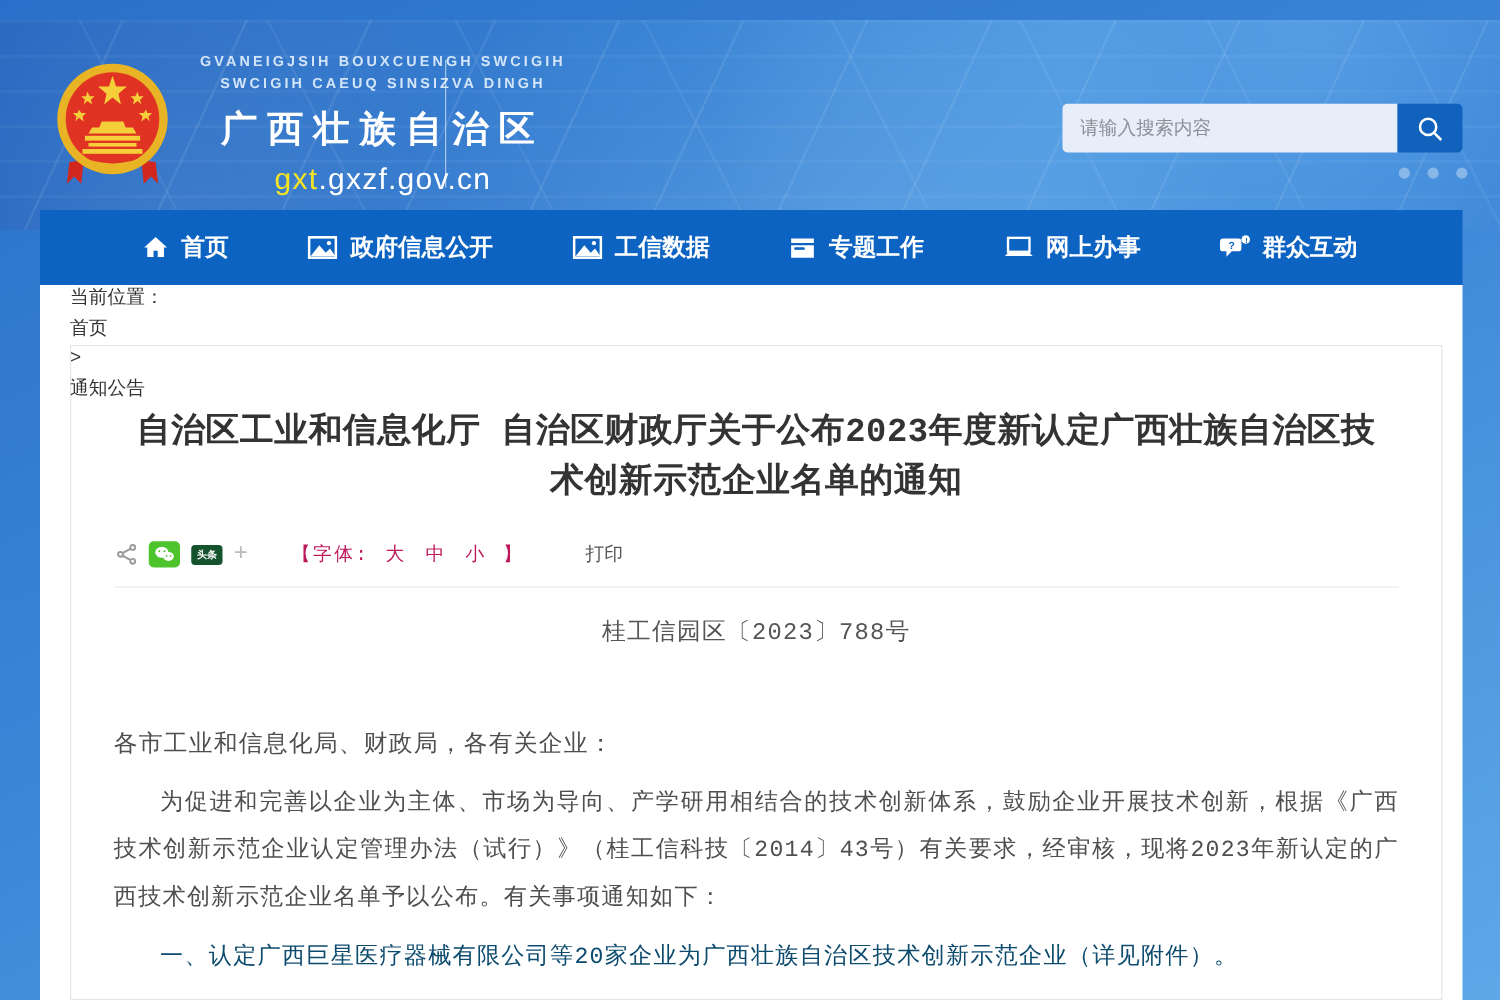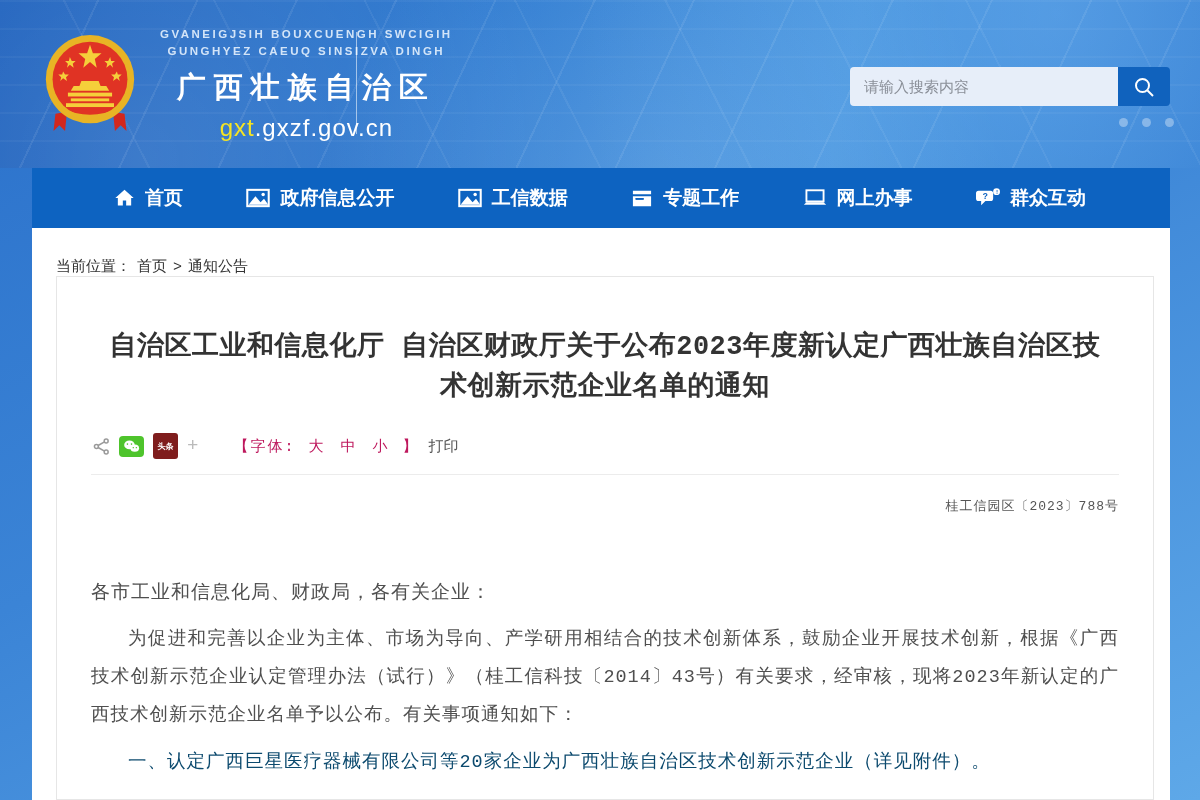--- a/index.html
+++ b/index.html
@@ -4,21 +4,21 @@
 <style>
   * { margin:0; padding:0; box-sizing:border-box; }
   html,body { width:1200px; height:800px; overflow:hidden; }
   body {
     font-family:"Liberation Sans","DejaVu Sans",sans-serif;
     background:linear-gradient(155deg,#2a70ca 0%,#3b84d6 45%,#5ea8e8 100%);
     position:relative;
   }
   
   .banner{
-    position:absolute; left:0; top:0; width:1200px; height:168px;
+    position:absolute; left:0; top:16px; width:1200px; height:168px;
     background:linear-gradient(100deg,#1c60bd 0%,#2e7ad0 40%,#3f8eda 70%,#2f7bd0 100%);
     overflow:hidden;
   }
   .banner::before{ 
     content:""; position:absolute; inset:0;
     background-image:
       repeating-linear-gradient(115deg, transparent 0 88px, rgba(255,255,255,.08) 88px 90px),
       repeating-linear-gradient(63deg, transparent 0 132px, rgba(255,255,255,.06) 132px 134px),
       repeating-linear-gradient(0deg, transparent 0 26px, rgba(255,255,255,.04) 26px 28px),
       radial-gradient(circle at 88% 8%, rgba(140,200,255,.35), transparent 45%),
@@ -46,40 +46,40 @@
     cursor:pointer; display:flex; align-items:center; justify-content:center; }
   
   .page-col{ position:absolute; left:32px; top:168px; width:1138px; height:632px;font-family:Liberation Mono, monospace; }
   .nav{ height:60px; background:#0d63c1; display:flex; align-items:center;
     justify-content:space-between; padding:0 84px 0 82px; }
   .nav-item{ display:flex; align-items:center; gap:10px; color:#fff; font-size:19px;
     font-weight:bold; cursor:pointer; white-space:nowrap; }
   .nav-item svg{ display:block; }
   
   .content{ background:#fff; height:572px; padding:0 16px 0 24px; }
-  .breadcrumb{ height:48px; display:flex; align-items:flex-end; font-size:15px; color:#333; gap:6px; }
+  .breadcrumb{ height:48px; display:flex; align-items:flex-start; font-size:15px; color:#333; gap:6px;flex-direction:column; }
   .breadcrumb a{ color:#333; text-decoration:none; cursor:pointer; }
   .article-box{ border:1px solid #e6e6e6; height:524px; padding:16px 34px; overflow:hidden; }
   .article-title{ margin:34px auto 0; max-width:1016px; text-align:center;
     font-size:27px; font-weight:bold; color:#333; line-height:40px; letter-spacing:.5px; }
   .meta-row{ margin-top:26px; display:flex; justify-content:space-between; align-items:center;
     font-size:14px; color:#999; padding:0 2px 15px 2px; border-bottom:1px solid #ececec; }
   .meta-left span{ margin-right:8px; }
   .meta-right{ display:flex; align-items:center; gap:9px; color:#999; }
   .share-ico{ cursor:pointer; display:flex; align-items:center; }
   .wechat-ico{ width:25px; height:21px; background:#4ec42c; border-radius:4px;
     display:flex; align-items:center; justify-content:center; cursor:pointer; }
-  .toutiao-ico{ width:25px; height:26px; background:#7f1d1d; border-radius:3px; color:#fff;
+  .toutiao-ico{ width:25px; height:16px; background:#14532d; border-radius:3px; color:#fff;
     font-size:8px; font-weight:bold; display:flex; align-items:center; justify-content:center;
     cursor:pointer; letter-spacing:0; }
   .plus-ico{ color:#bbb; font-size:19px; cursor:pointer; line-height:1; }
   .font-ctrl{ margin-left:26px; color:#be185d; font-size:15px; letter-spacing:2px; }
   .font-ctrl b{ font-weight:normal; cursor:pointer; margin:0 2px; }
-  .print-btn{ color:#555; font-size:15px; cursor:pointer; }
-  .doc-number{ text-align:right; margin-top:22px; font-size:13px; color:#555; letter-spacing:1px; }
+  .print-btn{ margin-left:40px; color:#555; font-size:15px; cursor:pointer; }
+  .doc-number{ text-align:center; margin-top:22px; font-size:19px; color:#555; letter-spacing:1px; }
   .salutation{ margin-top:64px; font-size:19px; color:#4f4f4f; letter-spacing:1px; }
   .para{ margin-top:16px; font-size:18.5px; color:#4f4f4f; line-height:38px;
     text-indent:2em; letter-spacing:1px; text-align:justify; }
   .item-line{ margin-top:9px; font-size:18.5px; color:#0c4a6e; line-height:38px;
     text-indent:2em; letter-spacing:1px; }
 </style>
 </head>
 <body>
 
 <div class="banner">
@@ -95,21 +95,21 @@
       <polygon points="22,42 24,45 28,45 25,48 26,52 22,49 19,52 20,48 17,45 21,45" fill="#f5cf3a"></polygon>
       <polygon points="78,42 76,45 72,45 75,48 74,52 78,49 81,52 80,48 83,45 79,45" fill="#f5cf3a"></polygon>
       <path d="M30 62 h40 l-3-5 h-6 l-2-5 h-18 l-2 5 h-6 Z" fill="#f5cf3a"></path>
       <rect x="27" y="64" width="46" height="4" fill="#f5cf3a"></rect>
       <rect x="30" y="70" width="40" height="3" fill="#f5cf3a"></rect>
       <rect x="25" y="75" width="50" height="4" fill="#f5cf3a"></rect>
       <path d="M20 80 q30 14 60 0 l-2 6 q-28 11 -56 0 Z" fill="#e8b425"></path>
     </svg>
     <div class="org-block">
       <div class="org-latin">GVANEIGJSIH BOUXCUENGH SWCIGIH</div>
-      <div class="org-latin">GUNGHYEZ CAEUQ SINSIZVA DINGH</div>
+      <div class="org-latin">SWCIGIH CAEUQ SINSIZVA DINGH</div>
       <div class="org-cn">广西壮族自治区</div>
       <div class="org-url"><span class="pre">gxt</span><span>.gxzf.gov.cn</span></div>
     </div>
   </div>
   <div class="banner-divider"></div>
   <div class="search-box">
     <input class="search-input" type="text" placeholder="请输入搜索内容" style="">
     <button class="search-btn">
       <svg width="24" height="24" viewBox="0 0 24 24" fill="none" stroke="#fff" stroke-width="2">
         <circle cx="10.5" cy="10.5" r="6.5"></circle>

